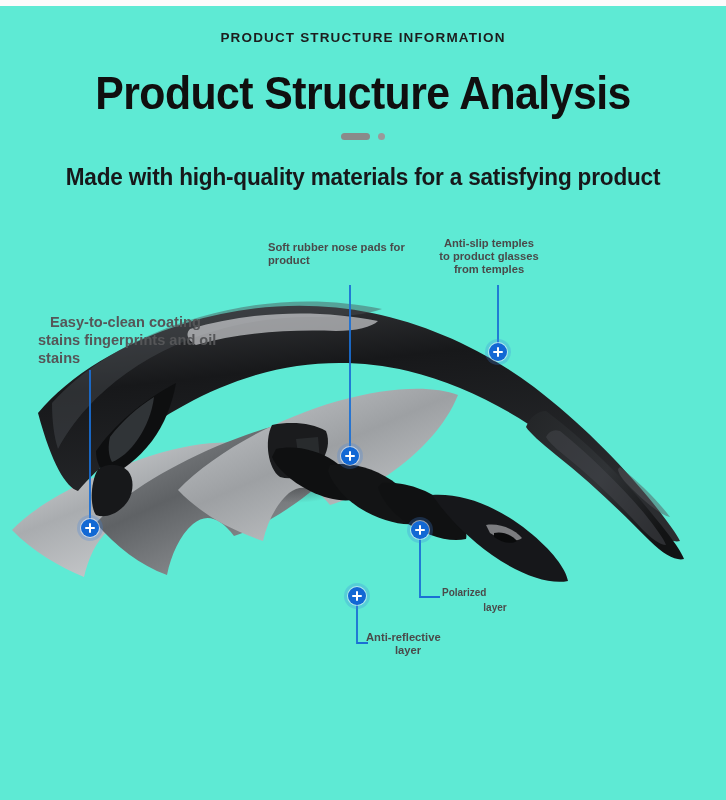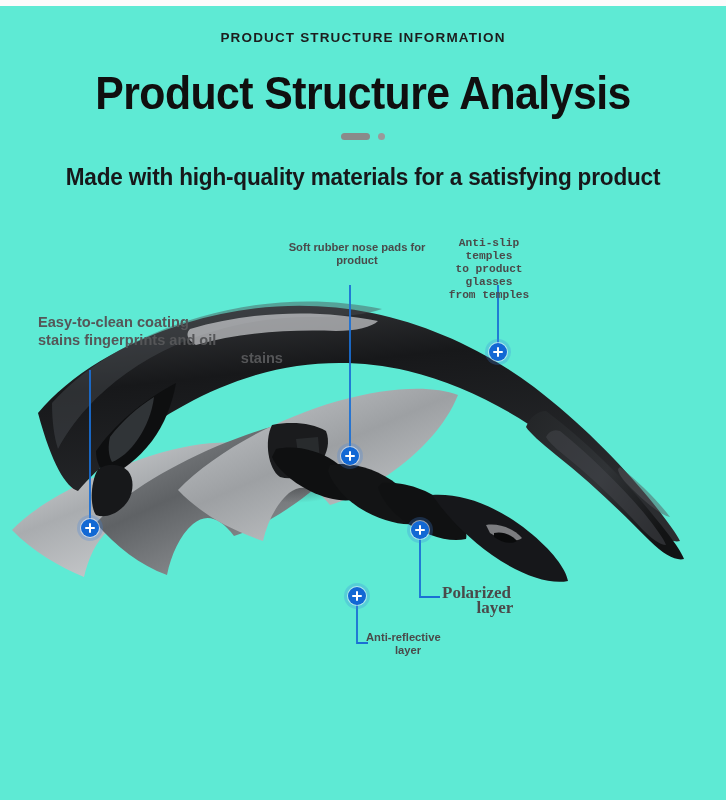--- a/index.html
+++ b/index.html
@@ -57,25 +57,25 @@
     transform:scaleX(0.96);
   }
 
   
   .stage { position:absolute; left:0; top:225px; width:726px; height:500px; }
   .stage svg { display:block; }
 
   
   .anno { position:absolute; color:#4a4a4a; font-weight:700; }
   .anno-l1 { font-size:11.2px; line-height:13px; }
-  .anno-l2 { font-size:17px; line-height:15px;font-family:Liberation Serif, serif; }
+  .anno-l2 { font-size:10px; line-height:15px; }
   .anno-l3 { font-size:14.6px; line-height:18px; color:#555658; }
 
-  .a-nose   { left:282px; top:241px; width:150px; text-align:center; }
-  .a-temple { left:432px; top:237px; width:114px; text-align:center;font-family:Liberation Mono, monospace; }
+  .a-nose   { left:268px; top:241px; width:150px; }
+  .a-temple { left:432px; top:237px; width:114px; text-align:center; }
   .a-clean  { left:38px;  top:313px; width:245px; text-align:left; }
   .a-polar  { left:442px; top:585px; width:110px; text-align:left; }
   .a-arefl  { left:366px; top:631px; width:100px; text-align:left; }
   .a-arefl .l2 { display:block; text-align:center; padding-right:16px; }
   .a-polar .l2 { display:block; text-align:center; padding-right:4px; }
 
   
   .pin { position:absolute; width:26px; height:26px; margin-left:-13px; margin-top:-13px; }
   .pin .halo {
     position:absolute; left:0; top:0; width:26px; height:26px;
@@ -261,23 +261,23 @@
     <span style="display: block;">product</span>
   </div>
 
   <div class="anno anno-l1 a-temple">
     <span style="display: block;">Anti-slip temples</span>
     <span style="display: block;">to product glasses</span>
     <span style="display: block;">from temples</span>
   </div>
 
   <div class="anno anno-l3 a-clean">
-    <span style="display: block;">Easy-to-clean coating</span>
+    <span style="display: block; margin-left: 12px;">Easy-to-clean coating</span>
     <span style="display: block;">stains fingerprints and oil</span>
-    <span style="display: block; text-align: right;">stains</span>
+    <span style="display: block;">stains</span>
   </div>
 
   <div class="anno anno-l2 a-polar">
     <span style="display: block;">Polarized</span>
     <span class="l2" style="display: block;">layer</span>
   </div>
 
   <div class="anno anno-l1 a-arefl">
     <span style="display: block;">Anti-reflective</span>
     <span class="l2" style="display: block;">layer</span>

